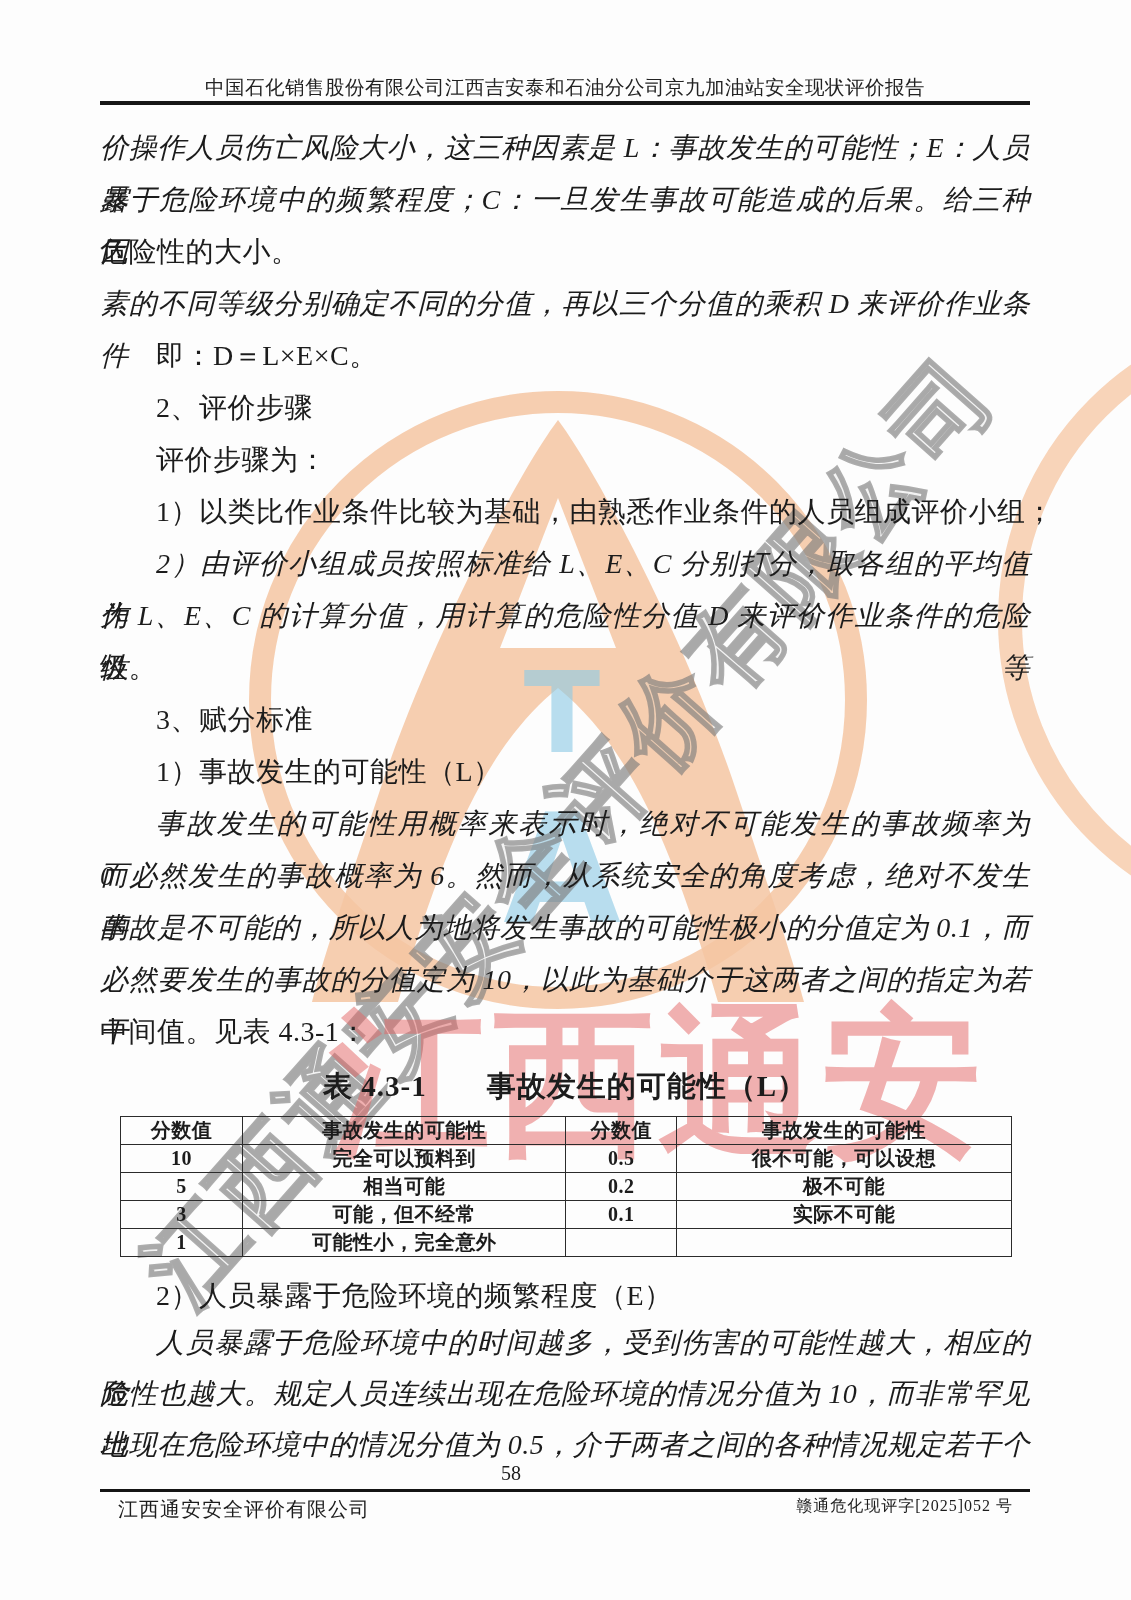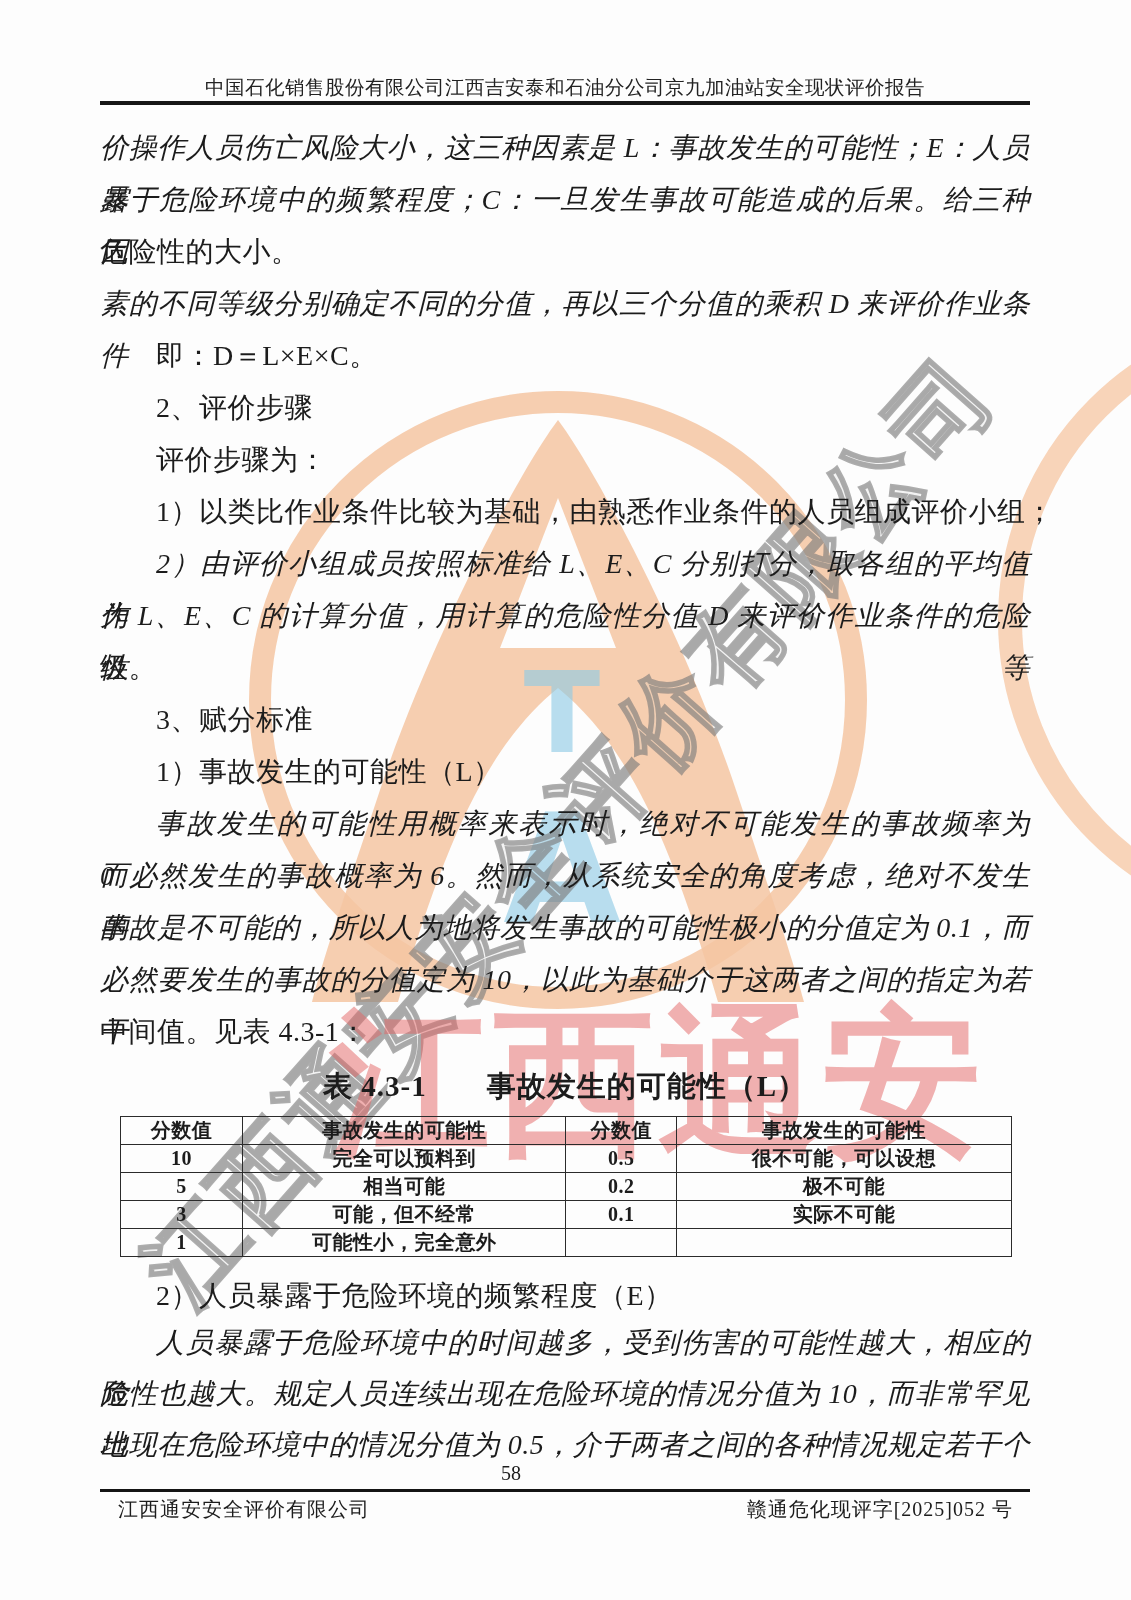--- a/index.html
+++ b/index.html
@@ -52,21 +52,21 @@
   }
   table.l-table th,table.l-table td{
     border:1.6px solid #2b2b2b;height:26px;padding:0;
     font-size:20px;font-weight:bold;text-align:center;letter-spacing:.5px;
   }
   table.l-table thead th{height:27px;}
   
   .pg-num{position:absolute;z-index:2;left:0;top:1462px;width:1022px;text-align:center;font-size:20px;}
   .ftr-rule{position:absolute;z-index:2;left:100px;top:1489px;width:930px;height:0;border-top:3px solid #141414;}
   .ftr-left{position:absolute;z-index:2;left:118px;top:1496px;font-size:20px;letter-spacing:1px;}
-  .ftr-right{position:absolute;z-index:2;right:118px;top:1496px;font-size:20px;letter-spacing:1px;}
+  .ftr-right{position:absolute;z-index:2;right:118px;top:1496px;font-size:16px;letter-spacing:1px;}
 </style>
 </head>
 <body>
 
 <div class="page">
 
   <div class="wm-layer">
     <svg class="wm-svg" width="1131" height="1600" viewBox="0 0 1131 1600">
 
       <circle cx="558" cy="700" r="298" fill="none" stroke="#f5c6a2" stroke-width="22" opacity="0.85"></circle>

